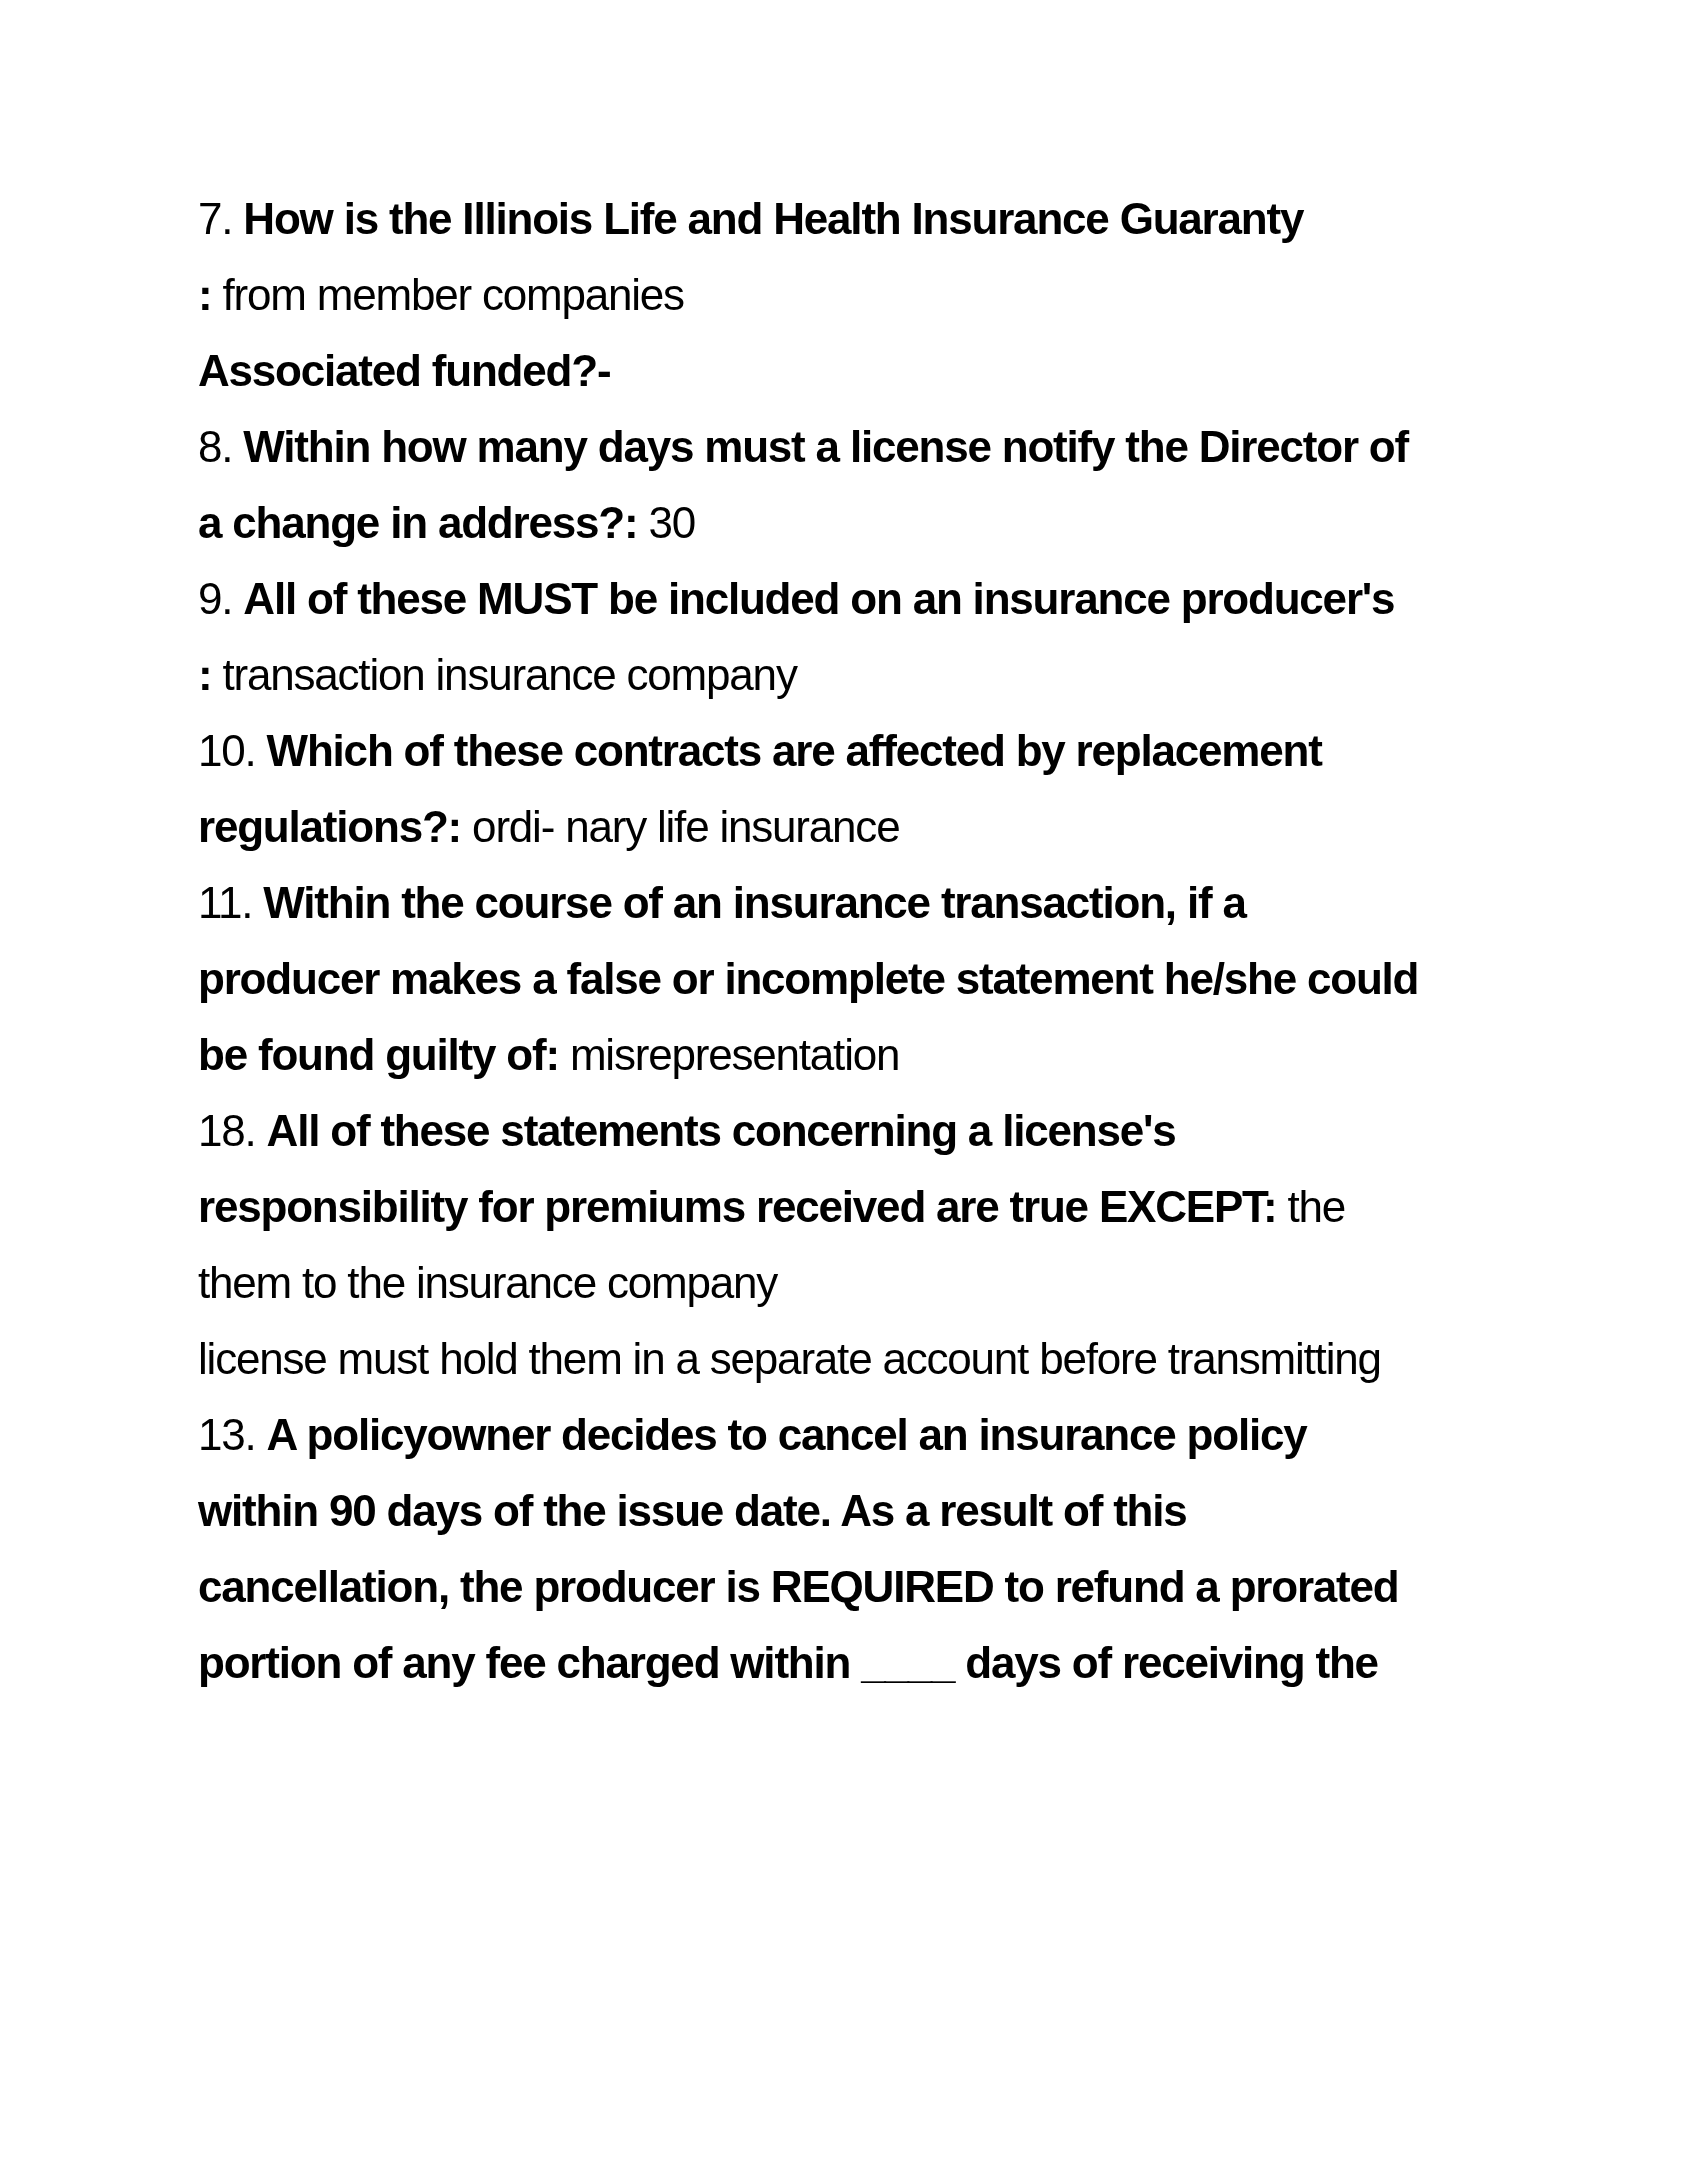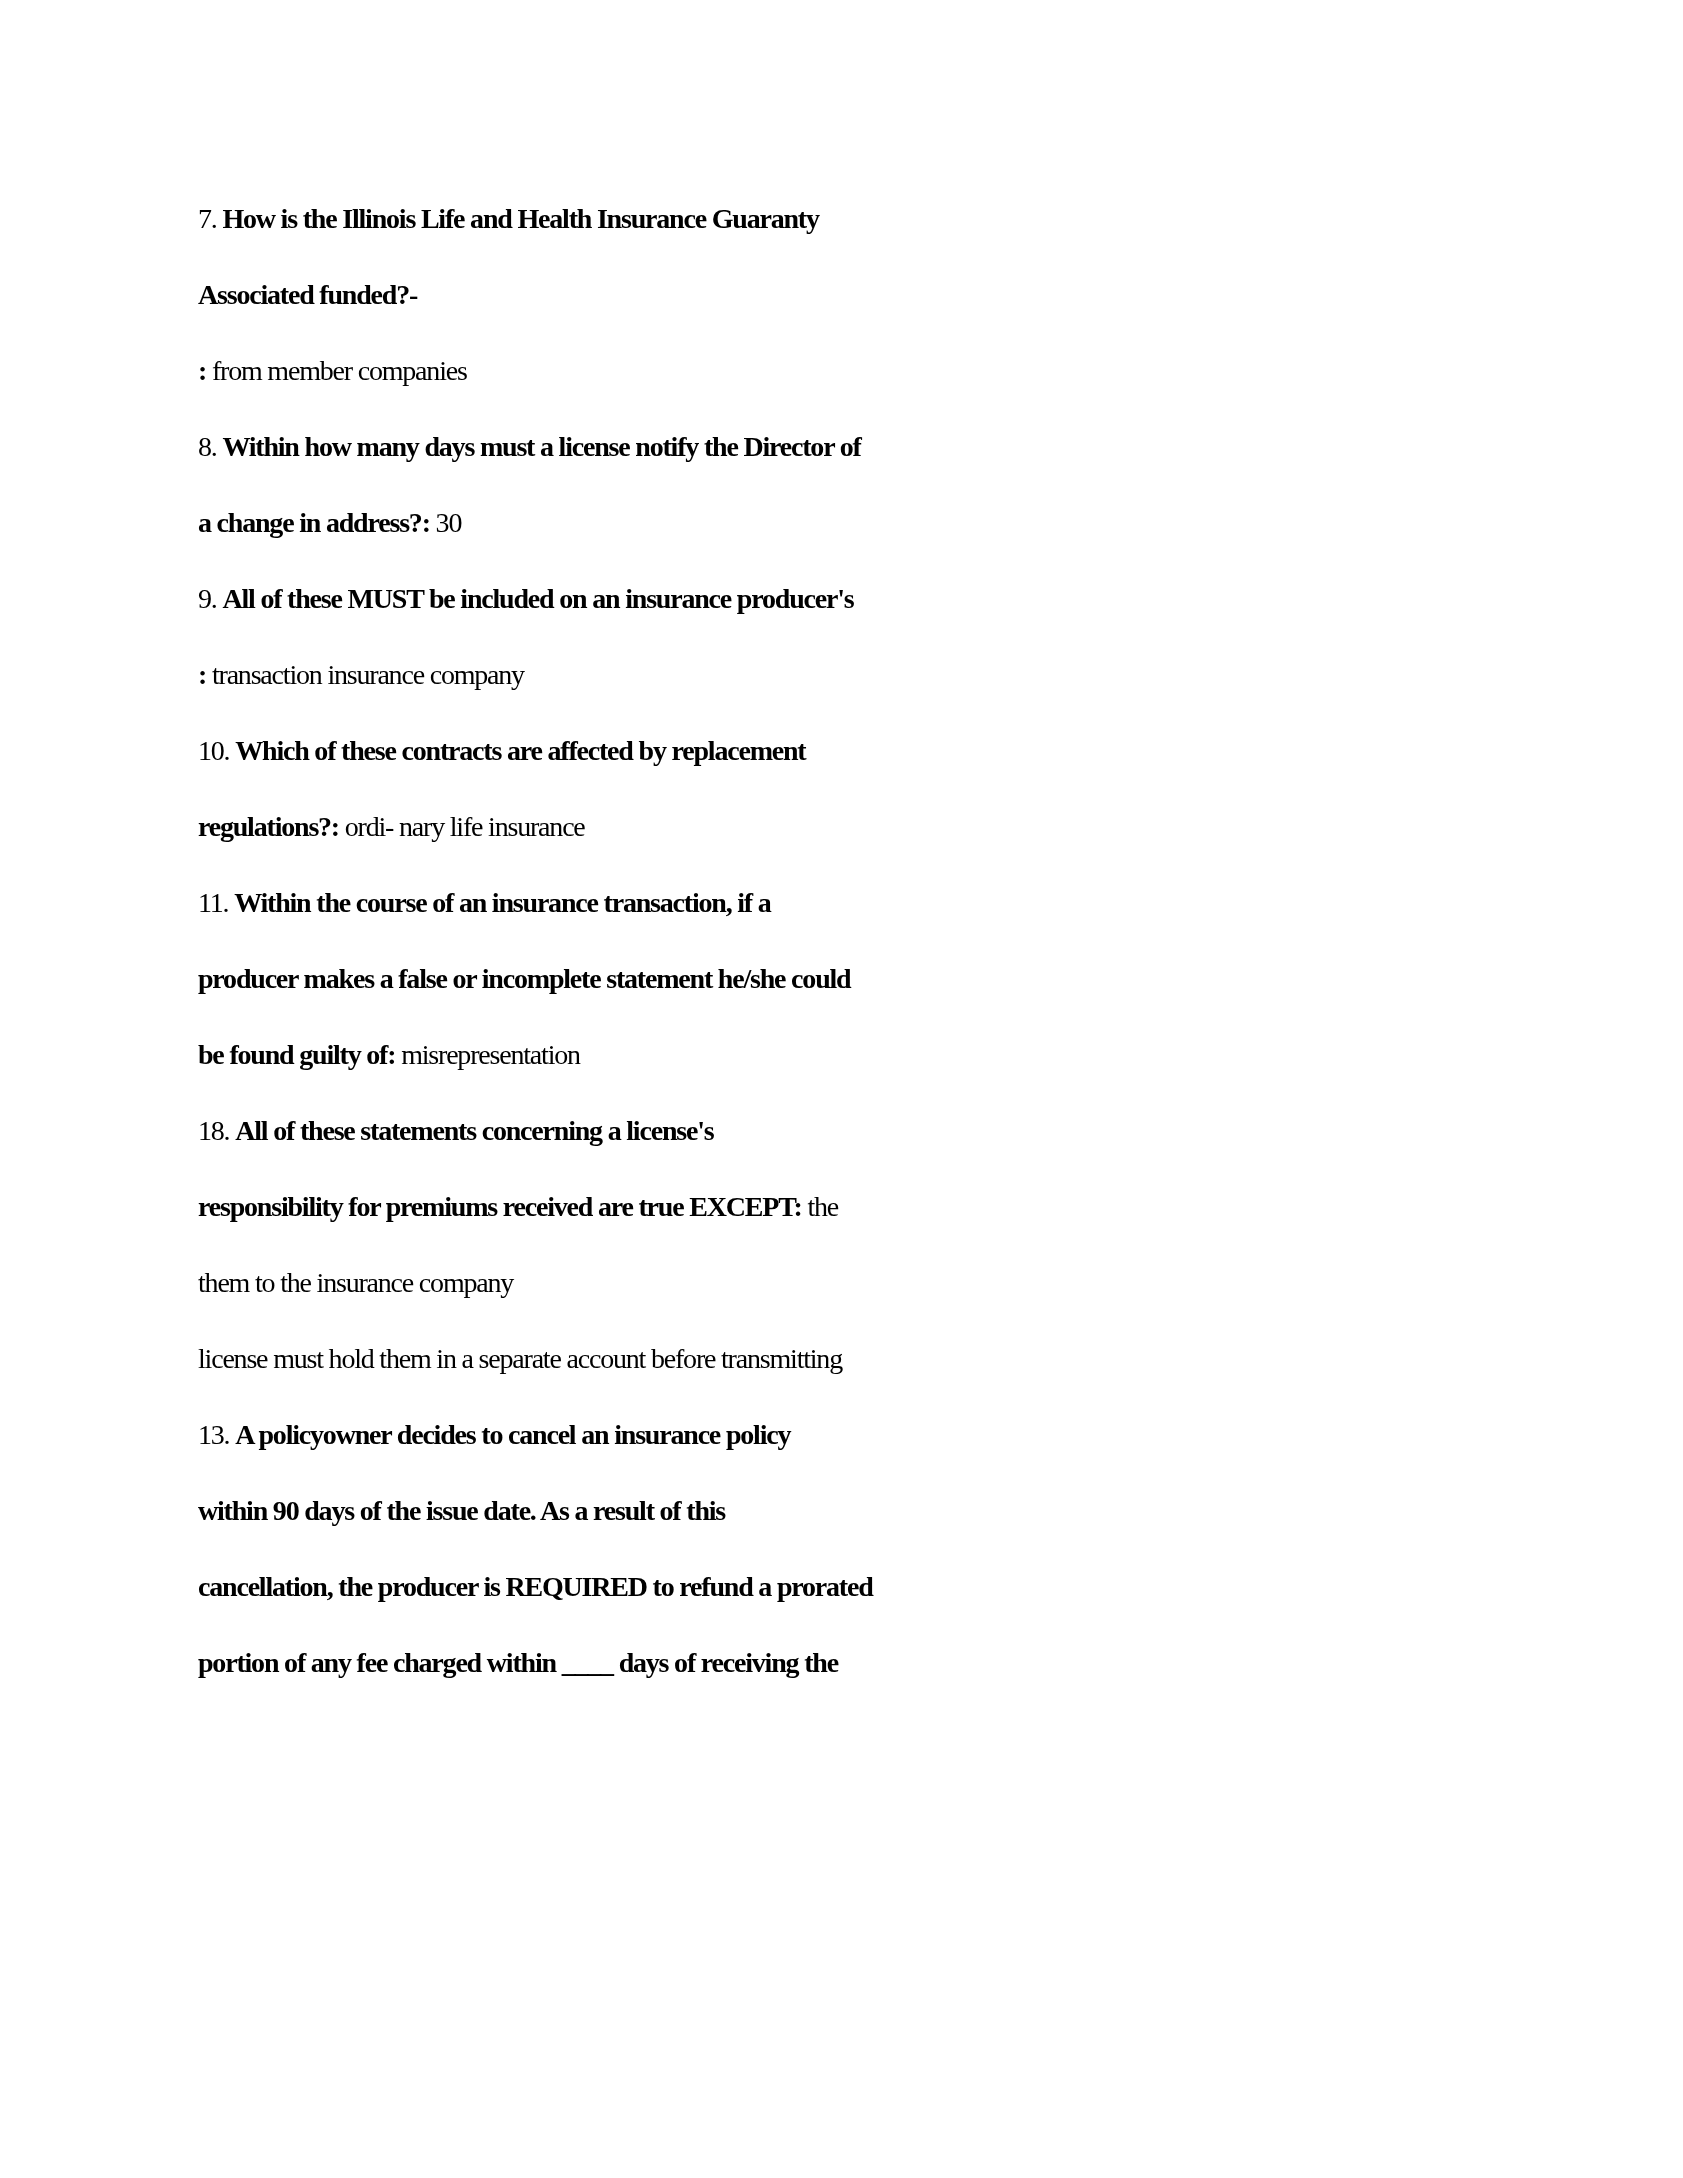--- a/index.html
+++ b/index.html
@@ -12,22 +12,22 @@
     width: 1683px;
     height: 2178px;
     background: #ffffff;
     overflow: hidden;
   }
   .doc-body {
     position: absolute;
     left: 198px;
     top: 181px;
     width: 1386px;
-    font-family: Liberation Serif, serif;
-    font-size: 28px;
+    font-family: Liberation Sans, sans-serif;
+    font-size: 44px;
     line-height: 76px;
     letter-spacing: -1.2px;
     color: #000000;
   }
   .line {
     white-space: pre;
     height: 76px;
   }
   .seg {
     font-weight: 400;
@@ -35,22 +35,22 @@
   .seg.bold {
     font-weight: 700;
   }
 </style>
 </head>
 <body>
 
 <div class="page">
   <div class="doc-body">
       <div class="line"><span class="seg">7. </span><span class="seg bold">How is the Illinois Life and Health Insurance Guaranty</span></div>
+      <div class="line"><span class="seg bold">: </span><span class="seg">from member companies</span></div>
       <div class="line"><span class="seg bold">Associated funded?-</span></div>
-      <div class="line"><span class="seg bold">: </span><span class="seg">from member companies</span></div>
       <div class="line"><span class="seg">8. </span><span class="seg bold">Within how many days must a license notify the Director of</span></div>
       <div class="line"><span class="seg bold">a change in address?: </span><span class="seg">30</span></div>
       <div class="line"><span class="seg">9. </span><span class="seg bold">All of these MUST be included on an insurance producer's</span></div>
       <div class="line"><span class="seg bold">: </span><span class="seg">transaction insurance company</span></div>
       <div class="line"><span class="seg">10. </span><span class="seg bold">Which of these contracts are affected by replacement</span></div>
       <div class="line"><span class="seg bold">regulations?: </span><span class="seg">ordi- nary life insurance</span></div>
       <div class="line"><span class="seg">11. </span><span class="seg bold">Within the course of an insurance transaction, if a</span></div>
       <div class="line"><span class="seg bold">producer makes a false or incomplete statement he/she could</span></div>
       <div class="line"><span class="seg bold">be found guilty of: </span><span class="seg">misrepresentation</span></div>
       <div class="line"><span class="seg">18. </span><span class="seg bold">All of these statements concerning a license's</span></div>

